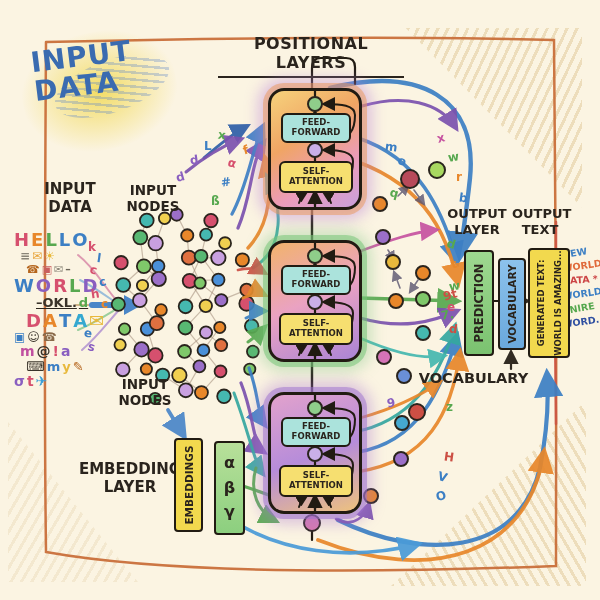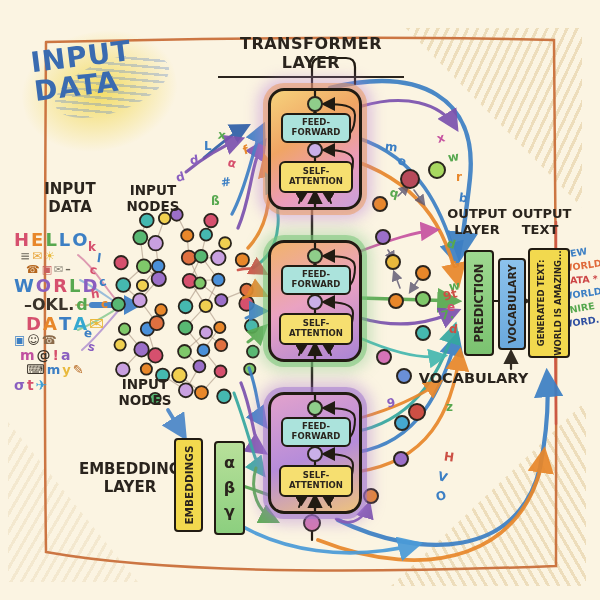--- a/index.html
+++ b/index.html
@@ -293,21 +293,21 @@
         <circle cx="401" cy="459" r="7" fill="#9b6fc8" stroke="#2a241d" stroke-width="2"></circle>
         <circle cx="371" cy="496" r="7" fill="#e8872a" stroke="#2a241d" stroke-width="2"></circle>
         <circle cx="312" cy="523" r="8" fill="#d67ab0" stroke="#2a241d" stroke-width="2"></circle>
         <circle cx="437" cy="170" r="8" fill="#a8d860" stroke="#2a241d" stroke-width="2"></circle>
         <circle cx="346" cy="160" r="7" fill="#e8872a" stroke="#2a241d" stroke-width="2"></circle>
       </g>
     </svg>
 
   <div class="abs title-main ml hand" style="text-align:left">INPUT
 DATA</div>
-  <div class="abs title-transformer hand">TRANSFORMER LAYER</div>
+  <div class="abs title-transformer hand">POSITIONAL LAYERS</div>
 
   <div class="abs lbl ml" style="left:35px;top:180px;width:70px;font-size:15px;">INPUT
 DATA</div>
   <div class="abs lbl ml" style="left:118px;top:182px;width:70px;font-size:13.5px;">INPUT
 NODES</div>
   <div class="abs lbl ml" style="left:110px;top:376px;width:70px;font-size:13.5px;">INPUT
 NODES</div>
 
   <div class="abs wc" id="wordcloud">
       <div class="wc-row" style="font-size: 18px; margin-left: 0px;">
@@ -328,21 +328,21 @@
         <span style="color: rgb(138, 133, 120);">✉</span>
         <span style="color: rgb(106, 100, 88);">–</span>
       </div>
       <div class="wc-row" style="font-size: 18px; margin-left: 0px;">
         <span style="color: rgb(60, 127, 196);">W</span>
         <span style="color: rgb(138, 95, 192);">O</span>
         <span style="color: rgb(214, 80, 110);">R</span>
         <span style="color: rgb(87, 168, 79);">L</span>
         <span style="color: rgb(138, 95, 192);">D</span>
       </div>
-      <div class="wc-row" style="font-size: 16px; margin-left: 10px;">
+      <div class="wc-row" style="font-size: 13px; margin-left: 22px; text-decoration: underline;">
         <span style="color: rgb(58, 51, 42);">–OKL.</span>
         <span style="color: rgb(87, 168, 79);">d</span>
       </div>
       <div class="wc-row" style="font-size: 18px; margin-left: 12px;">
         <span style="color: rgb(214, 80, 110);">D</span>
         <span style="color: rgb(232, 135, 42);">A</span>
         <span style="color: rgb(60, 127, 196);">T</span>
         <span style="color: rgb(53, 168, 208);">A</span>
         <span style="color: rgb(232, 185, 60);">✉</span>
       </div>

